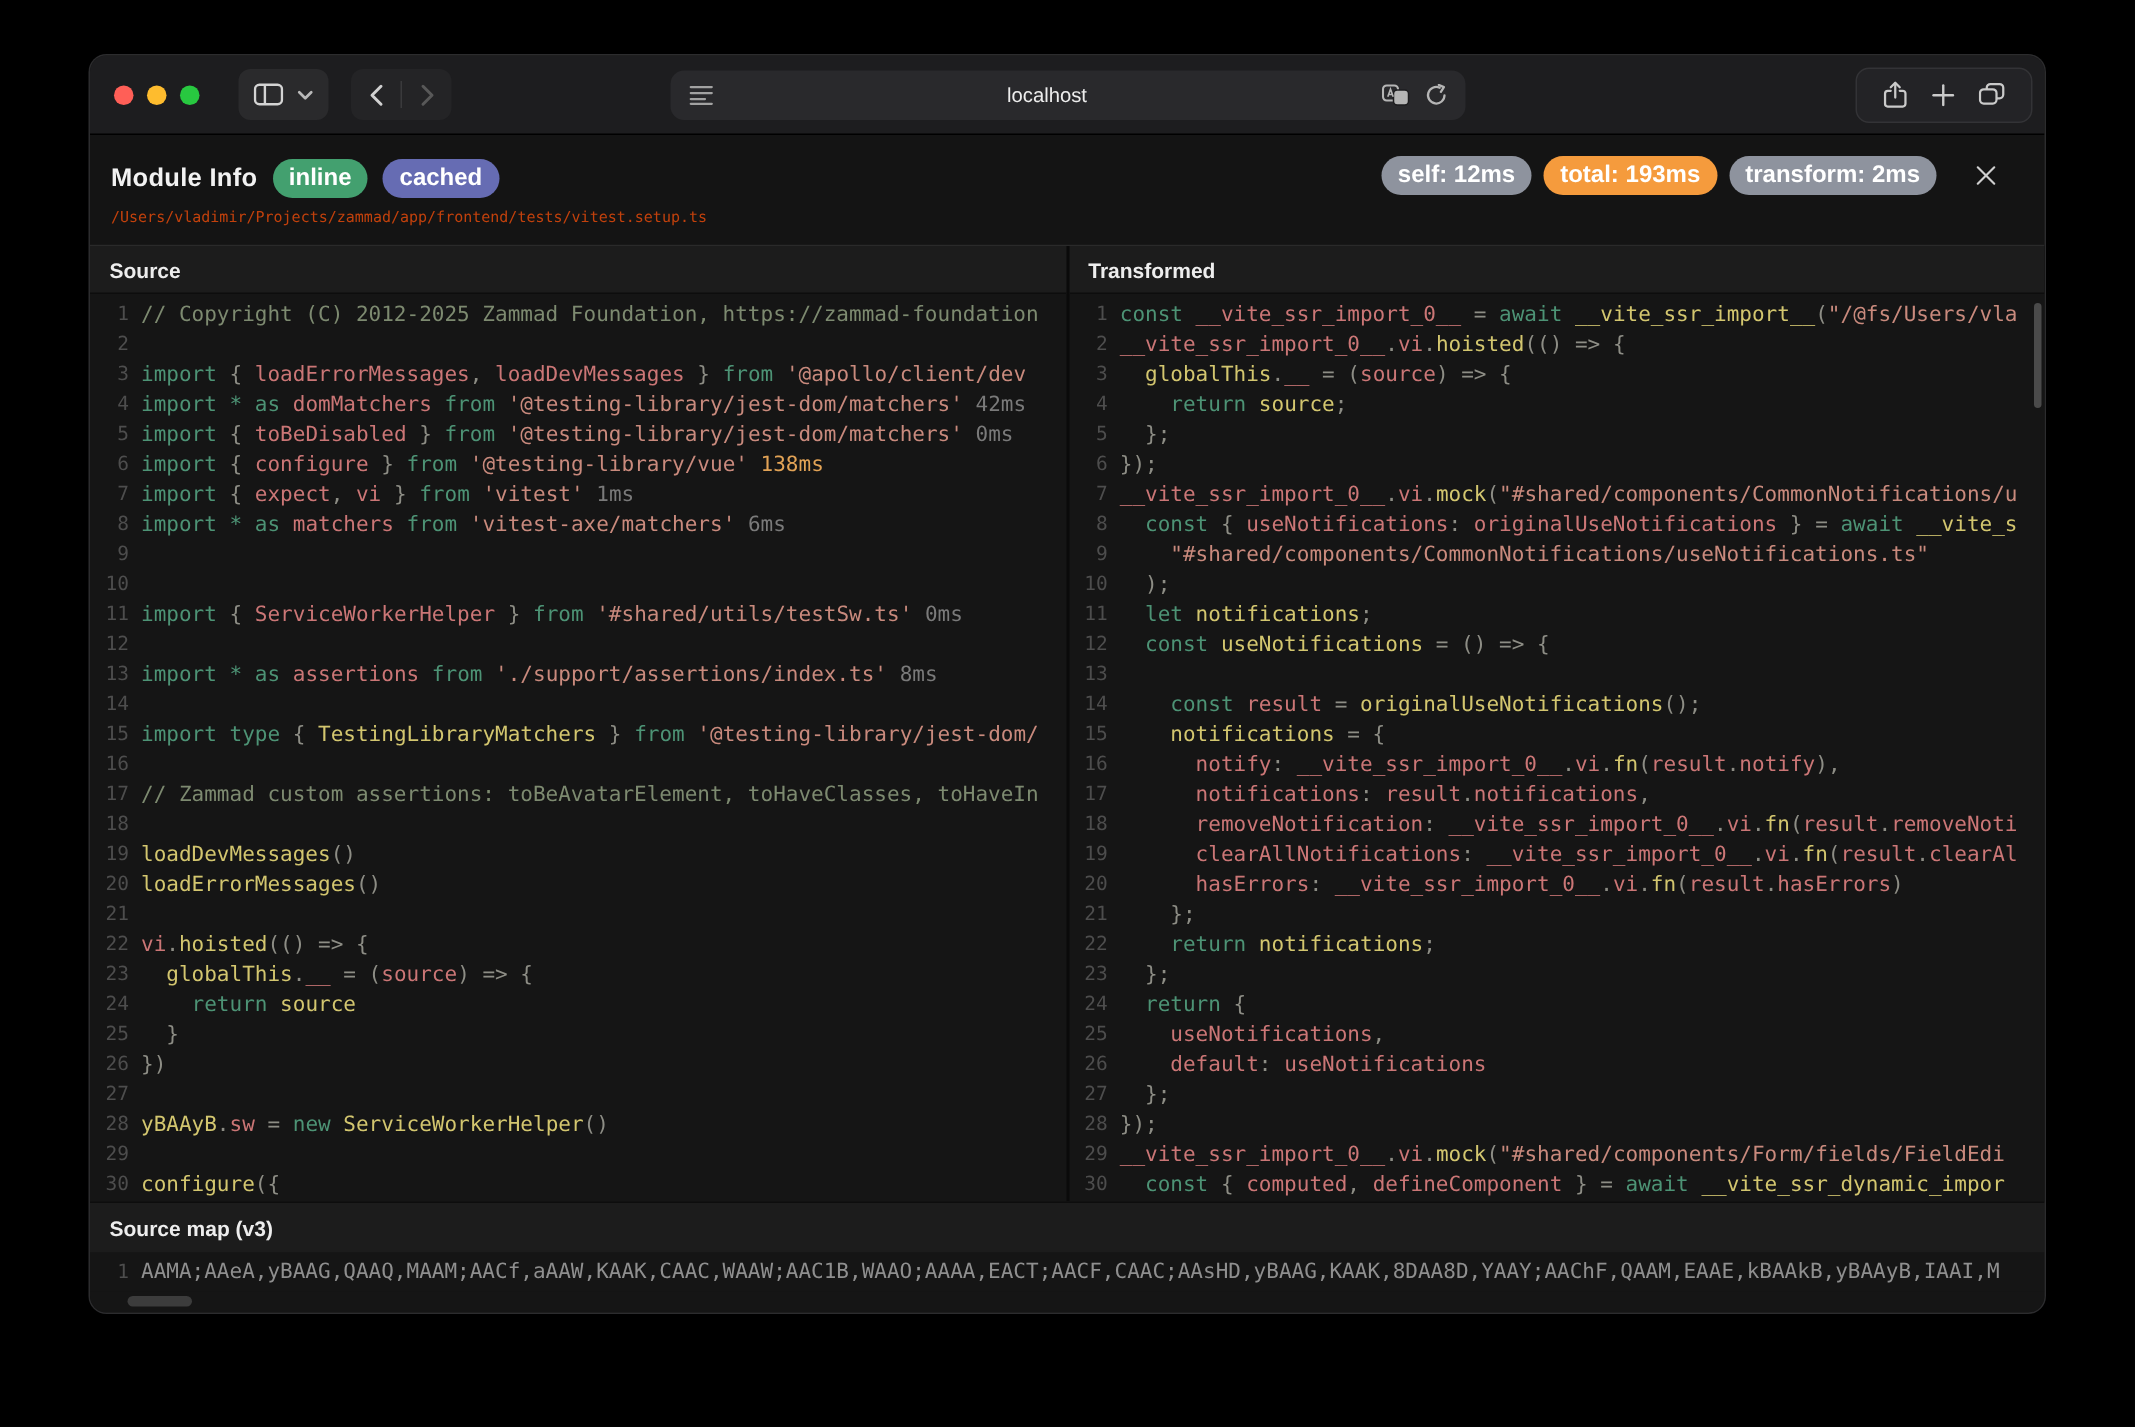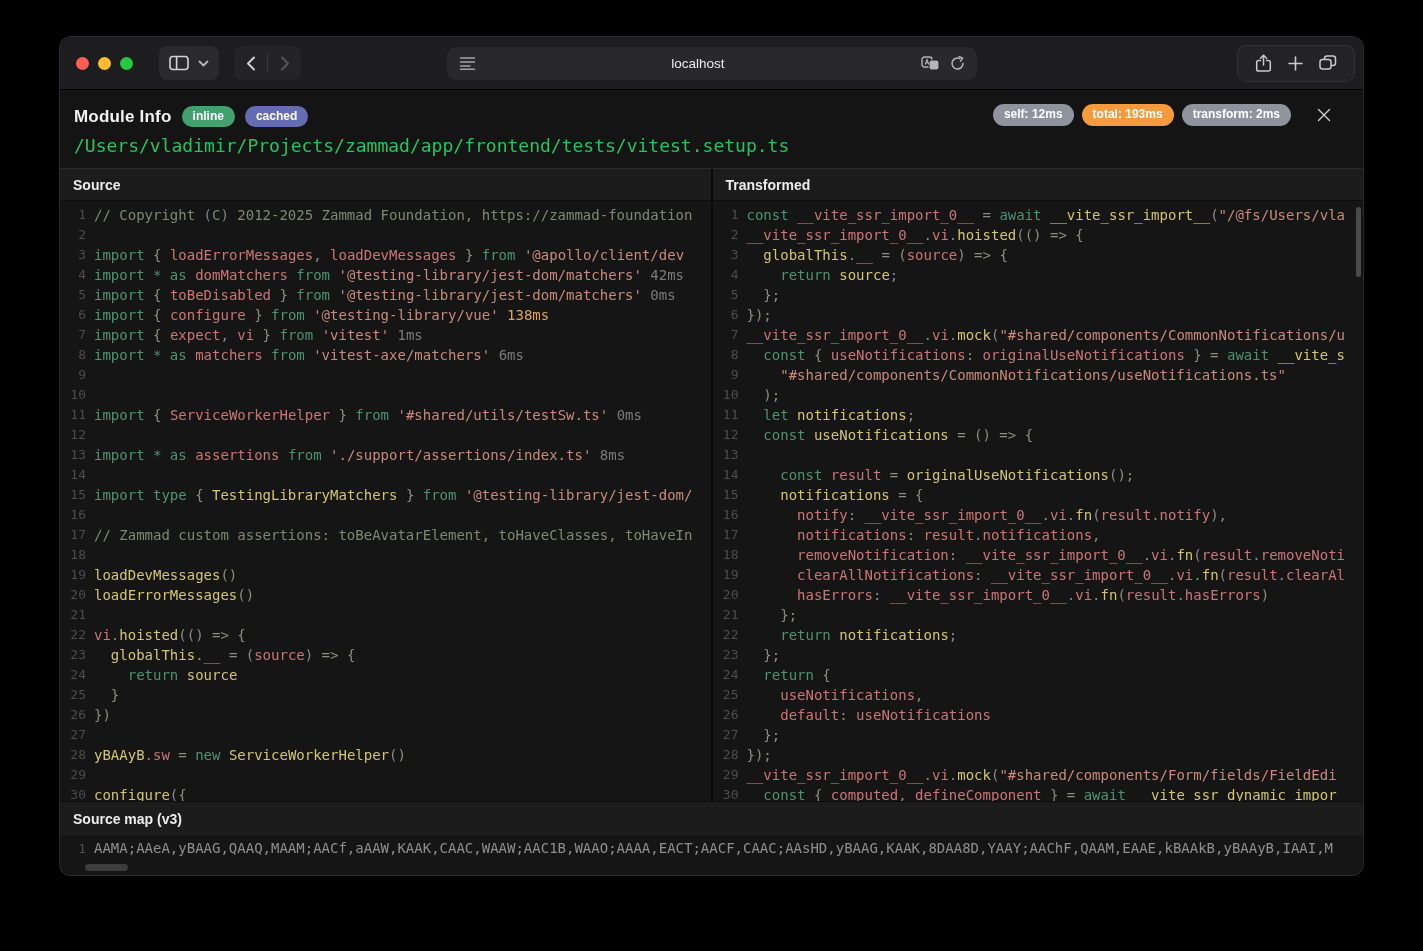--- a/index.html
+++ b/index.html
@@ -29,31 +29,31 @@
   .urlbar .url-text { flex:1; text-align:center; color:#ececec; font-size:13.5px; }
   .url-right { display:flex; align-items:center; gap:10px; }
   .right-group { position:absolute; right:8px; display:flex; align-items:center; gap:16px;
                  background:#232326; border:1px solid #333336; height:37px; border-radius:9px;
                  padding:0 17px; }
 
   
   .mod-header { padding:16px 20px 12px 14px; position:relative; background:#141414; }
   .mod-row1 { display:flex; align-items:center; gap:10px; }
   .mod-title { color:#f2f2f2; font-size:17px; font-weight:bold; letter-spacing:.2px; }
-  .pill { border-radius:999px; padding:3px 11px 4px; font-size:12px; font-weight:bold;
+  .pill { border-radius:999px; padding:3px 11px 4px; font-size:16px; font-weight:bold;
           color:#fff; line-height:1.2; white-space:nowrap; }
   .pill-inline { background:#43a06f; }
   .pill-cached { background:#666cb3; }
   .pill-gray   { background:#8e939e; }
   .pill-orange { background:#f59b3d; }
   .mod-right { position:absolute; right:28px; top:14px; display:flex; align-items:center; gap:8px; }
   .close-btn { margin-left:14px; width:22px; height:22px; display:flex; align-items:center;
                justify-content:center; cursor:pointer; }
-  .mod-path { margin-top:8px; font-family:"DejaVu Sans Mono", monospace; font-size:18px;
-              color:#22c55e; }
+  .mod-path { margin-top:8px; font-family:"DejaVu Sans Mono", monospace; font-size:10px;
+              color:#c2410c; }
 
   
   .panes { flex:1 1 auto; display:grid; grid-template-columns:1fr 1fr; gap:2px;
            background:#0a0a0a; border-top:1px solid #2a2a2a; overflow:hidden; }
   .pane { background:#151515; display:flex; flex-direction:column; overflow:hidden; position:relative; }
   .pane-header { height:32px; flex:0 0 auto; background:#1c1c1c; border-bottom:1px solid #0d0d0d;
                  display:flex; align-items:center; padding:0 13px; color:#ededed;
                  font-size:14px; font-weight:bold; }
   .code { flex:1 1 auto; overflow:hidden; padding-top:4px;
           font-family:"DejaVu Sans Mono", monospace; font-size:14px; line-height:20px; }

